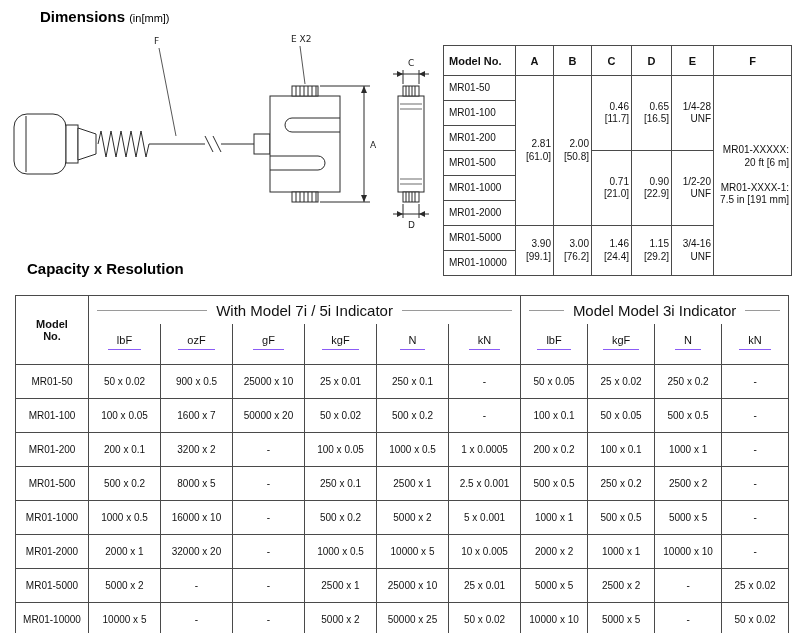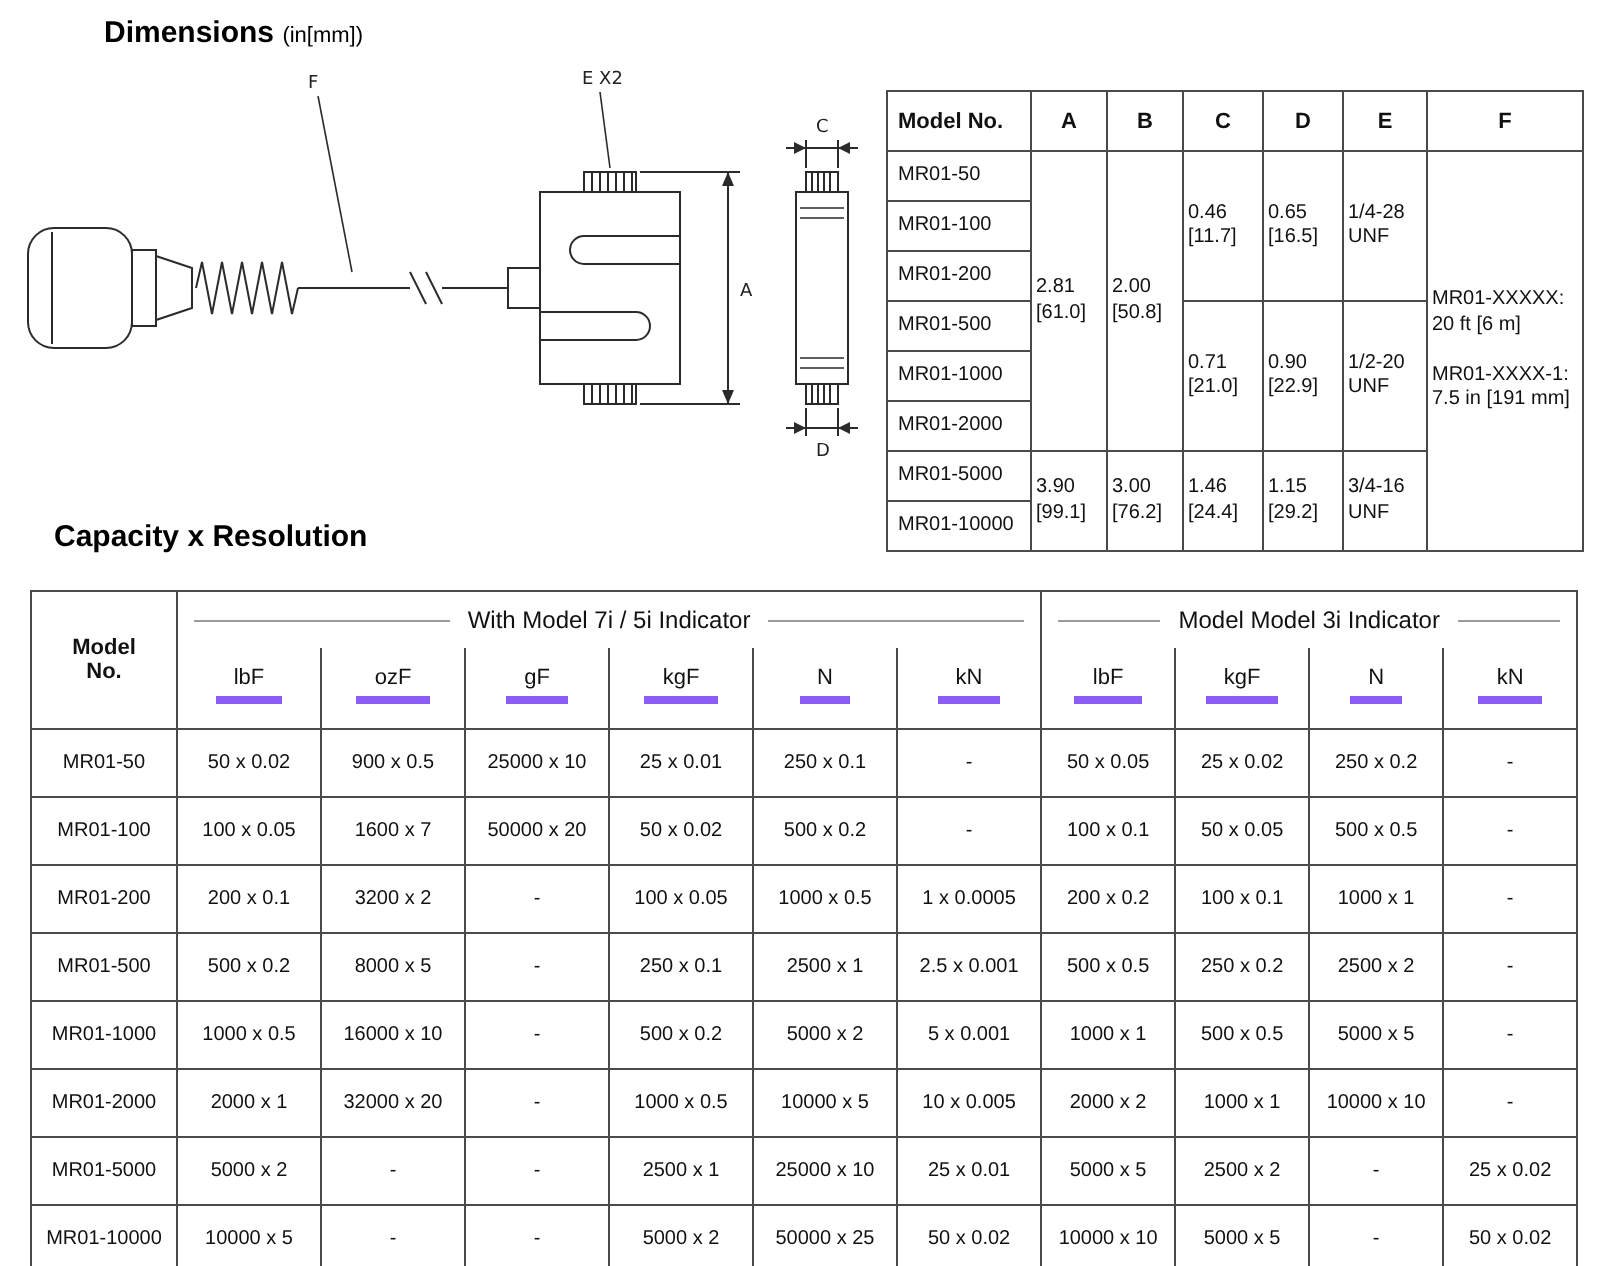--- a/index.html
+++ b/index.html
@@ -1,45 +1,45 @@
 <!DOCTYPE html>
 <html><head>
 <meta charset="utf-8">
 <style>
   html,body{margin:0;padding:0}
   body{width:800px;height:633px;position:relative;background:#fff;
        font-family:"Liberation Sans","DejaVu Sans",sans-serif;color:#111;overflow:hidden}
 
   .sec-title{position:absolute;font-size:15px;font-weight:bold;color:#000;white-space:nowrap}
-  #dim-title{left:52px;top:8px}
+  #dim-title{left:40px;top:8px}
   #dim-title .unit{font-size:11px;font-weight:normal}
   #cap-title{left:27px;top:260px}
 
   #drawing{position:absolute;left:8px;top:26px;width:432px;height:235px}
   #drawing text{fill:#222;font-size:9px;font-family:"DejaVu Sans",sans-serif}
 
   table{border-collapse:collapse;background:#fff}
   th,td{border:1px solid #4a4a4a}
 
   
   #dim-table{position:absolute;left:443px;top:45px;table-layout:fixed}
   #dim-table th{font-size:11px;height:29px;padding:0 2px;background:#fff}
   #dim-table th.model-h{text-align:left;padding-left:5px}
-  #dim-table td{font-size:10px;text-align:left;padding:1px 2px;height:22px;line-height:1.25;vertical-align:middle}
+  #dim-table td{font-size:10px;text-align:right;padding:1px 2px;height:22px;line-height:1.25;vertical-align:middle}
   #dim-table td.model-cell{text-align:left;padding-left:5px}
   .dc-model{width:72px}.dc-a{width:38px}.dc-b{width:38px}.dc-c{width:40px}
   .dc-d{width:40px}.dc-e{width:42px}.dc-f{width:78px}
 
   
   #cap-table{position:absolute;left:15px;top:295px;table-layout:fixed;width:773px}
   .c-model{width:73px}.c-w7{width:72px}.c-w3{width:67px}
   #cap-table th.model-h{font-size:11px;font-weight:bold;padding:0 14px}
-  #cap-table th.group-th{border-bottom:none;font-weight:normal;font-size:12px;height:28px;padding:0 8px}
+  #cap-table th.group-th{border-bottom:none;font-weight:normal;font-size:15px;height:28px;padding:0 8px}
   #cap-table th.unit-th{border-top:none;font-weight:normal;font-size:11px;height:34px;padding-bottom:5px;vertical-align:middle}
-  .unit-label{display:inline-block;border-bottom:4px solid #8b5cf6;padding:0 9px 3px}
+  .unit-label{display:inline-block;border-bottom:1px solid #8b5cf6;padding:0 9px 3px}
   .group-label{display:flex;align-items:center;gap:9px}
   .group-label span{white-space:nowrap}
   .group-label::before,.group-label::after{content:"";flex:1;height:1px;background:#9a9a9a}
   #cap-table td{font-size:10px;text-align:center;height:33px;padding:0 2px;vertical-align:middle}
 </style>
 </head>
 <body>
 
 <div class="sec-title" id="dim-title">
   <span>Dimensions</span>

